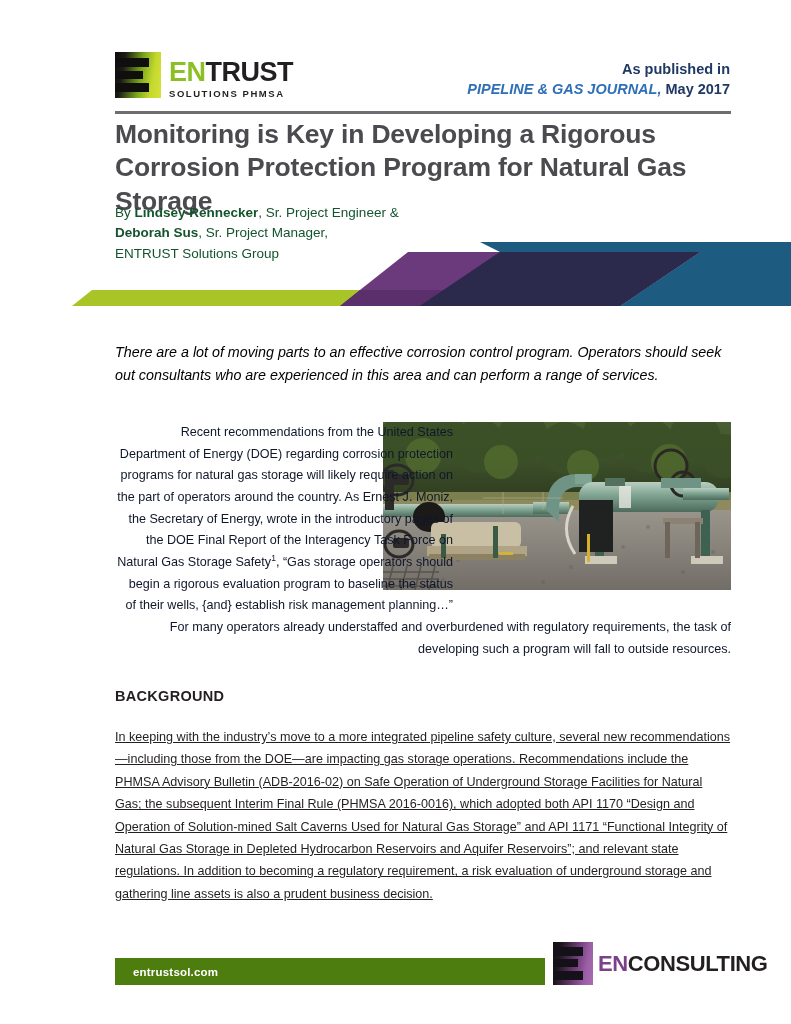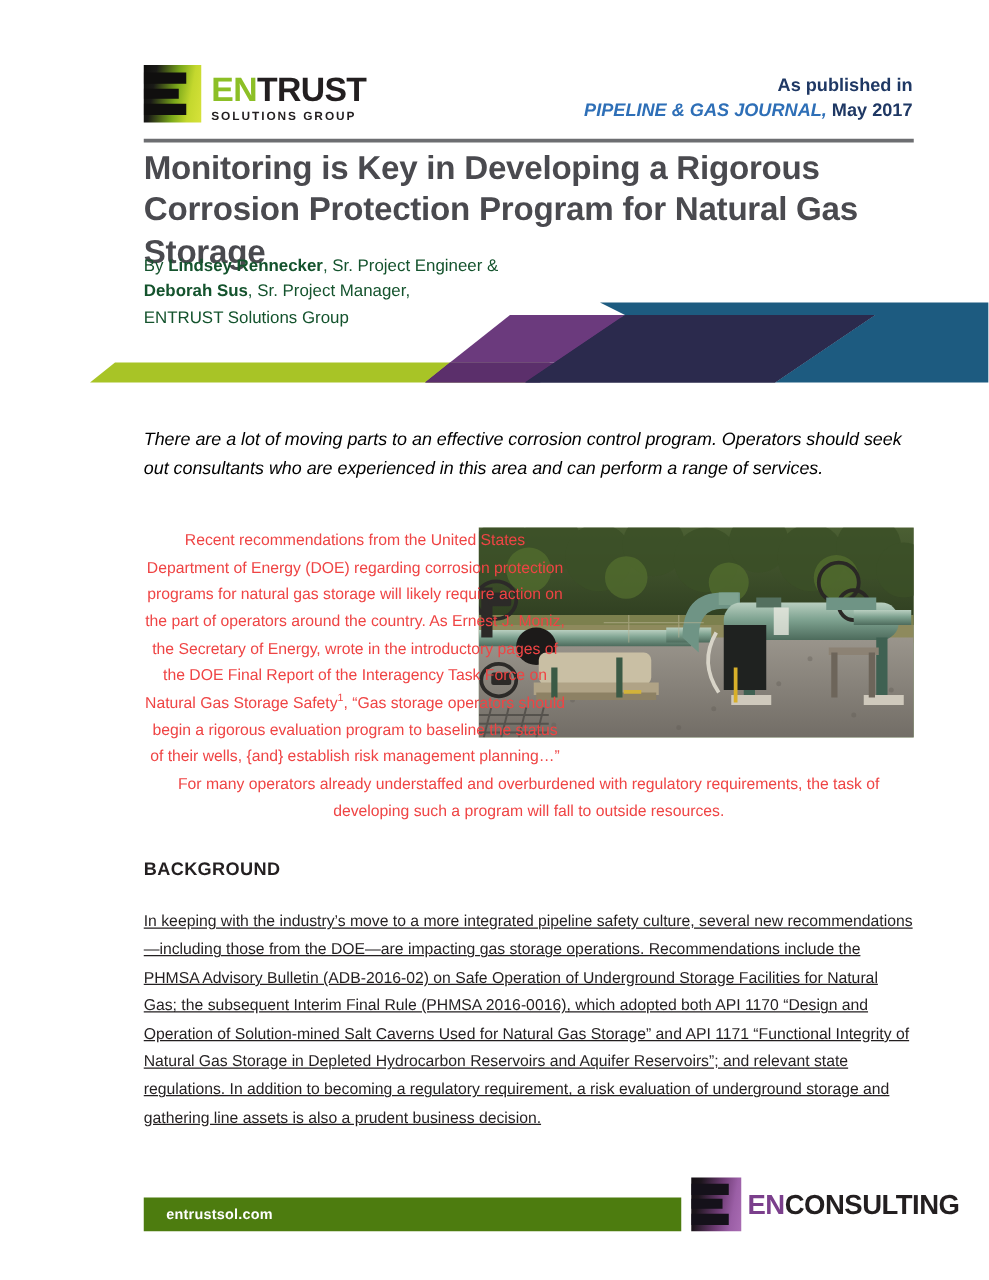--- a/index.html
+++ b/index.html
@@ -170,22 +170,22 @@
   }
   .photo svg { display: block; }
 
   .body-wrap {
     position: absolute;
     left: 115px;
     top: 422px;
     width: 616px;
     font-size: 12.6px;
     line-height: 1.72;
-    color: #ef4444;
-    text-align: center;
+    color: #0f172a;
+    text-align: right;
   }
   .body-wrap .shape {
     float: right;
     width: 278px;
     height: 176px;
     shape-outside: content-box;
   }
   .body-wrap p { margin: 0 0 13px 0; }
   .body-wrap sup { font-size: 8.5px; vertical-align: super; line-height: 0; }
 
@@ -273,21 +273,21 @@
   <div class="header">
 
     <div class="logo-block">
       <div class="logo-mark">
         <div class="bar b1"></div>
         <div class="bar b2"></div>
         <div class="bar b3"></div>
       </div>
       <div class="logo-words">
         <div class="logo-word-main"><span class="en">EN</span><span class="trust">TRUST</span></div>
-        <div class="logo-word-sub">SOLUTIONS GROUP</div>
+        <div class="logo-word-sub">SOLUTIONS PHMSA</div>
       </div>
     </div>
 
     <div class="published">
       <div class="line1">As published in</div>
       <div class="line2"><span class="jrnl">PIPELINE &amp; GAS JOURNAL,</span><span class="mon"> May 2017</span></div>
     </div>
 
   </div>
 

